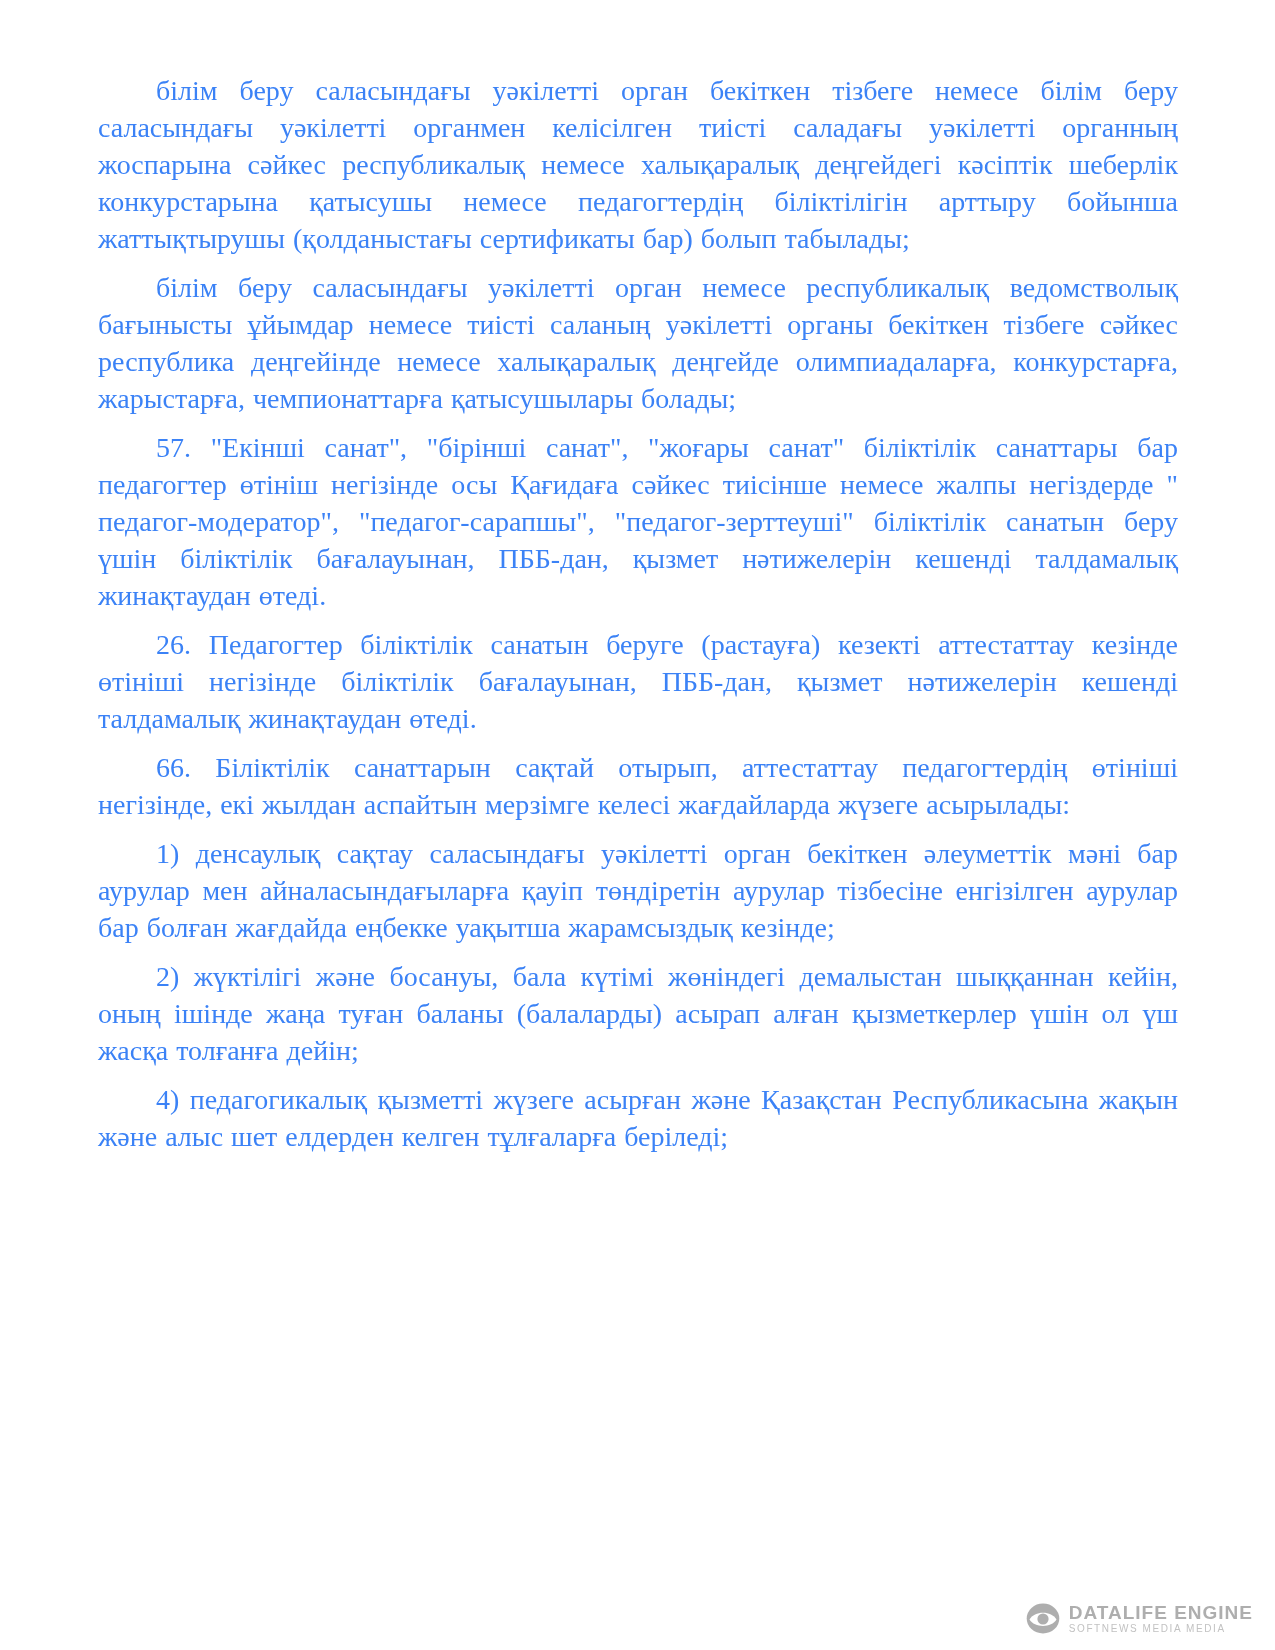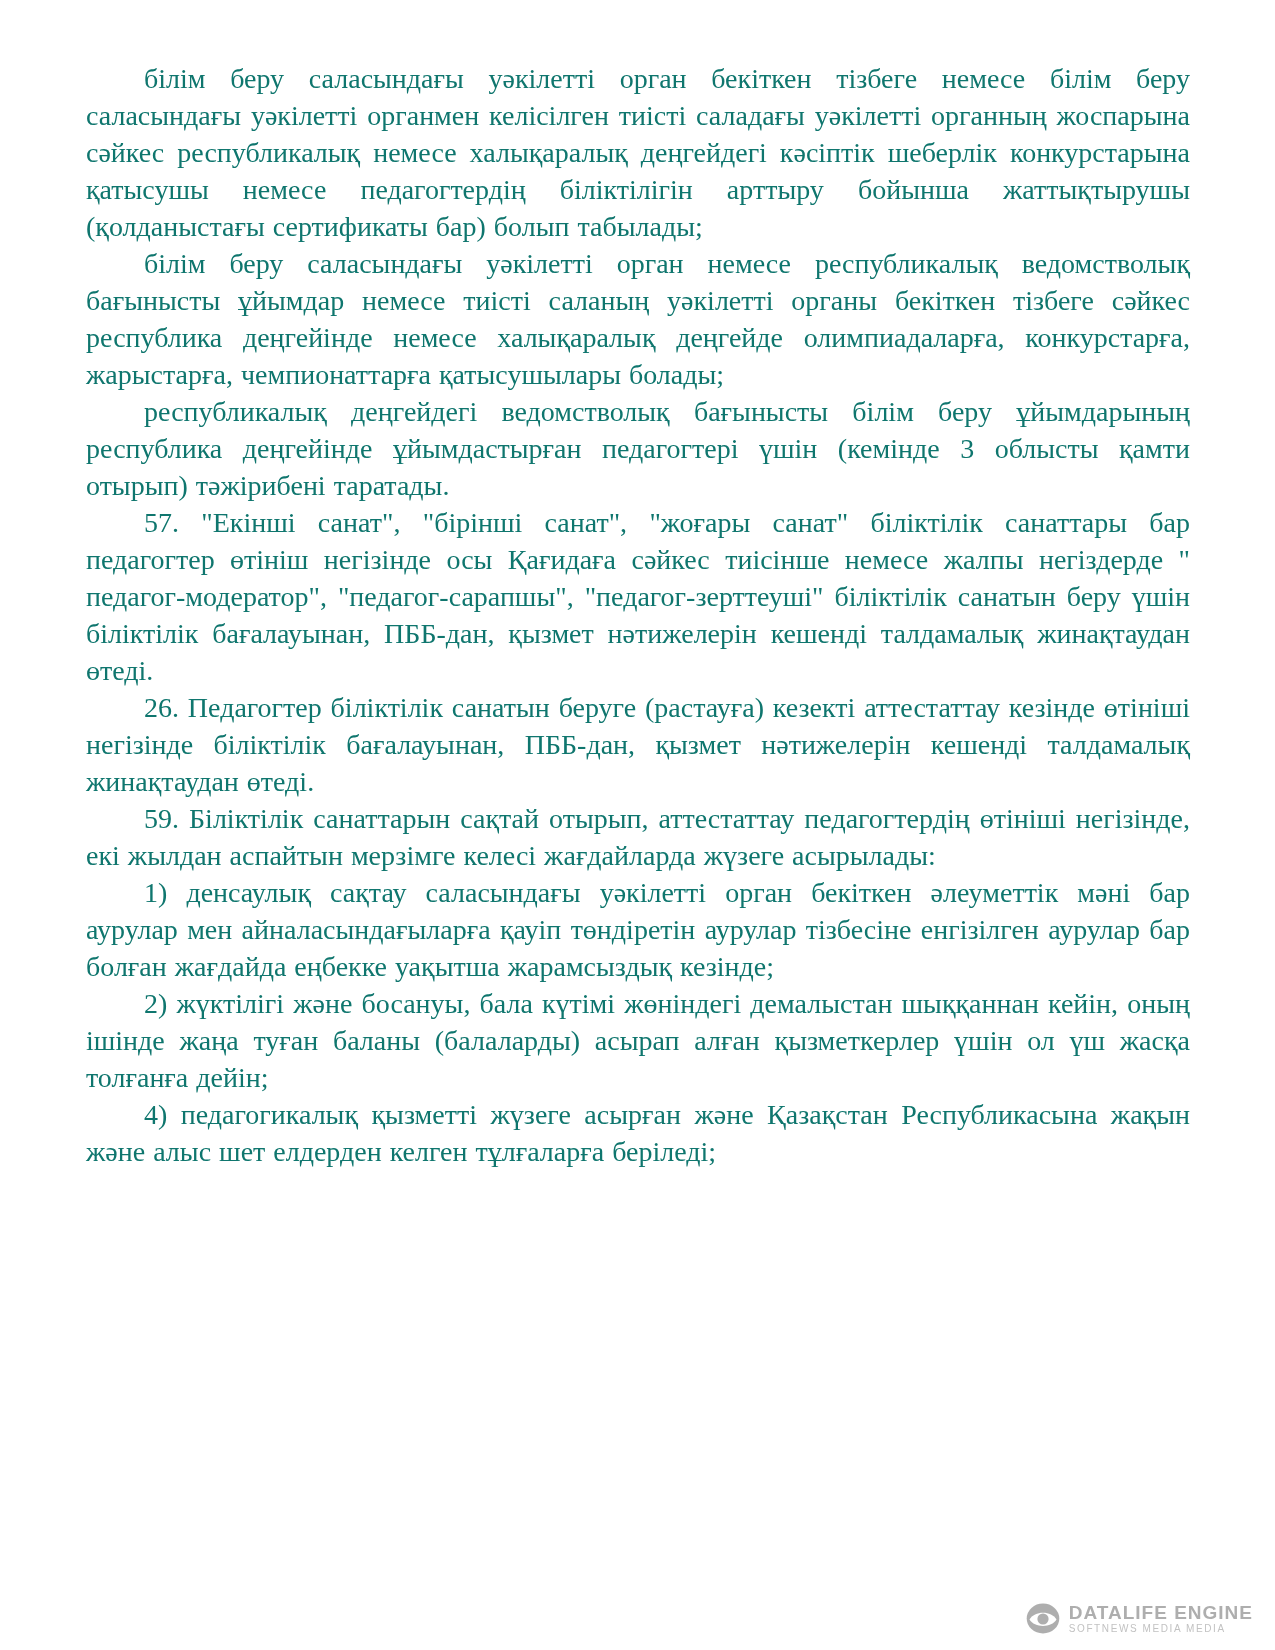--- a/index.html
+++ b/index.html
@@ -18,26 +18,26 @@
     inset: 0;
     background: #ffffff;
   }
   .text-block {
     position: absolute;
     left: 86px;
     top: 60px;
     width: 1104px;
   }
   p.para {
-    margin: 0;
+    margin: 12px;
     padding: 0;
     font-family: "Liberation Serif", "DejaVu Serif", serif;
     font-size: 28px;
     line-height: 37px;
-    color: #0f766e;
+    color: #3b82f6;
     text-align: justify;
     text-indent: 58px;
     word-spacing: 1px;
   }
   .watermark {
     position: absolute;
     right: 22px;
     bottom: 16px;
     display: flex;
     align-items: center;
@@ -74,24 +74,23 @@
   }
 </style>
 </head>
 <body>
 
 <div class="page">
 
   <div class="text-block">
     <p class="para">білім беру саласындағы уәкілетті орган бекіткен тізбеге немесе білім беру саласындағы уәкілетті органмен келісілген тиісті саладағы уәкілетті органның жоспарына сәйкес республикалық немесе халықаралық деңгейдегі кәсіптік шеберлік конкурстарына қатысушы немесе педагогтердің біліктілігін арттыру бойынша жаттықтырушы (қолданыстағы сертификаты бар) болып табылады;</p>
     <p class="para">білім беру саласындағы уәкілетті орган немесе республикалық ведомстволық бағынысты ұйымдар немесе тиісті саланың уәкілетті органы бекіткен тізбеге сәйкес республика деңгейінде немесе халықаралық деңгейде олимпиадаларға, конкурстарға, жарыстарға, чемпионаттарға қатысушылары болады;</p>
-    <p class="para">республикалық деңгейдегі ведомстволық бағынысты білім беру ұйымдарының республика деңгейінде ұйымдастырған педагогтері үшін (кемінде 3 облысты қамти отырып) тәжірибені таратады.</p>
     <p class="para">57. "Екінші санат", "бірінші санат", "жоғары санат" біліктілік санаттары бар педагогтер өтініш негізінде осы Қағидаға сәйкес тиісінше немесе жалпы негіздерде " педагог-модератор", "педагог-сарапшы", "педагог-зерттеуші" біліктілік санатын беру үшін біліктілік бағалауынан, ПББ-дан, қызмет нәтижелерін кешенді талдамалық жинақтаудан өтеді.</p>
     <p class="para">26. Педагогтер біліктілік санатын беруге (растауға) кезекті аттестаттау кезінде өтініші негізінде біліктілік бағалауынан, ПББ-дан, қызмет нәтижелерін кешенді талдамалық жинақтаудан өтеді.</p>
-    <p class="para">59. Біліктілік санаттарын сақтай отырып, аттестаттау педагогтердің өтініші негізінде, екі жылдан аспайтын мерзімге келесі жағдайларда жүзеге асырылады:</p>
+    <p class="para">66. Біліктілік санаттарын сақтай отырып, аттестаттау педагогтердің өтініші негізінде, екі жылдан аспайтын мерзімге келесі жағдайларда жүзеге асырылады:</p>
     <p class="para">1) денсаулық сақтау саласындағы уәкілетті орган бекіткен әлеуметтік мәні бар аурулар мен айналасындағыларға қауіп төндіретін аурулар тізбесіне енгізілген аурулар бар болған жағдайда еңбекке уақытша жарамсыздық кезінде;</p>
     <p class="para">2) жүктілігі және босануы, бала күтімі жөніндегі демалыстан шыққаннан кейін, оның ішінде жаңа туған баланы (балаларды) асырап алған қызметкерлер үшін ол үш жасқа толғанға дейін;</p>
     <p class="para">4) педагогикалық қызметті жүзеге асырған және Қазақстан Республикасына жақын және алыс шет елдерден келген тұлғаларға беріледі;</p>
   </div>
 
   <div class="watermark">
     <span class="wm-icon">
       <svg width="34" height="31" viewBox="0 0 34 31" xmlns="http://www.w3.org/2000/svg" aria-hidden="true">
         <ellipse cx="17" cy="15.5" rx="16.3" ry="15" fill="#aeaeae"></ellipse>
         <path d="M3.5 16.5 C 8.5 7.5, 25.5 7.5, 30.5 16.5 C 25.5 25, 8.5 25, 3.5 16.5 Z" fill="#ffffff"></path>

